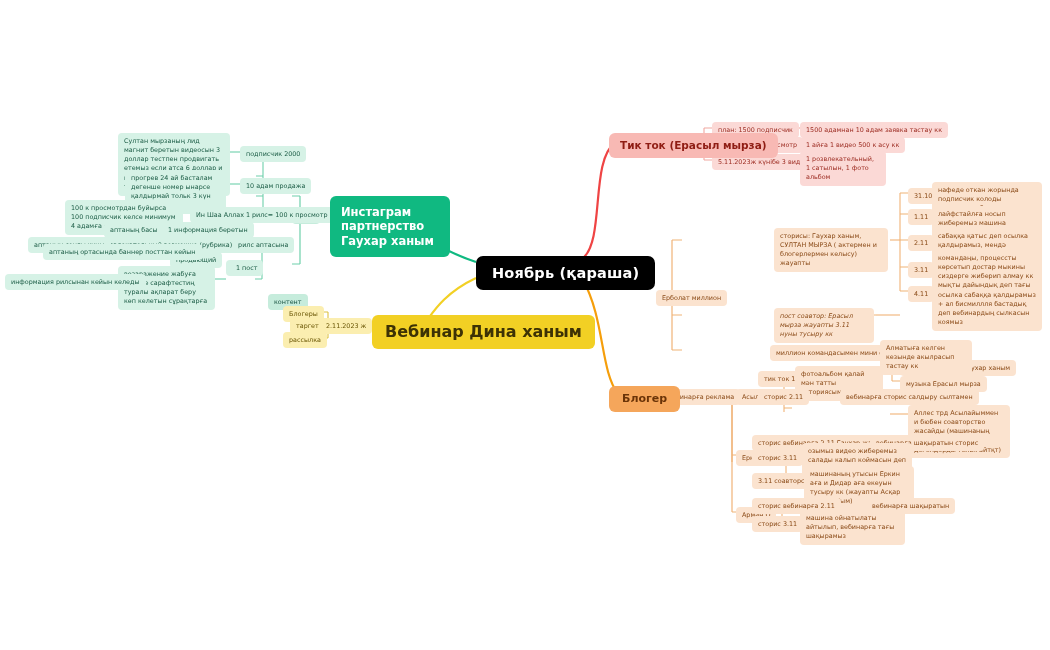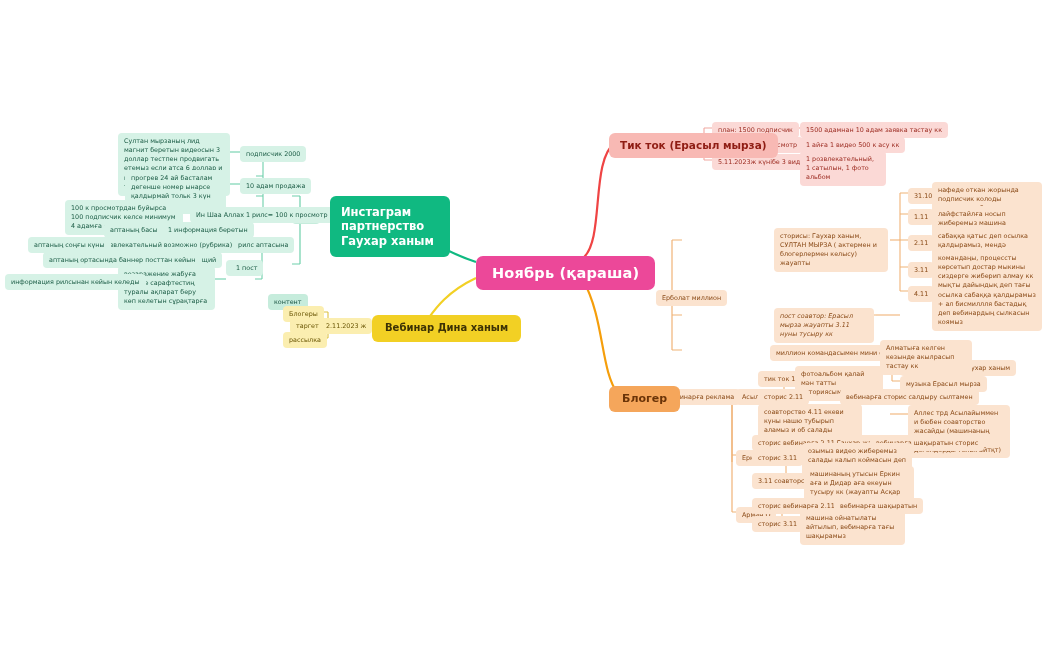--- a/index.html
+++ b/index.html
@@ -8,34 +8,34 @@
     font-family:"DejaVu Sans","Liberation Sans",sans-serif;
     color:#222;
   }
   #canvas{position:absolute;left:0;top:0;width:1050px;height:650px;}
   svg.links{position:absolute;left:0;top:0;width:1050px;height:650px;pointer-events:none;}
 
   .node{position:absolute;box-sizing:border-box;}
 
   
   .root{
-    background:#ec4899;color:#ffffff;border-radius:7px;
+    background:#000000;color:#ffffff;border-radius:7px;
     padding:9px 16px;font-size:14.5px;font-weight:600;letter-spacing:.2px;
     white-space:nowrap;z-index:6;
   }
 
   
   .l1{
     border-radius:6px;padding:6px 11px;font-size:10.5px;font-weight:700;
     z-index:5;line-height:1.25;
   }
   .l1.green{background:#10b981;color:#ffffff;font-size:11.5px;width:120px;
             padding:9px 11px;font-weight:700;}
   .l1.red{background:#f8b9b4;color:#8f1d14;}
-  .l1.yellow{background:#f2d024;color:#3d3205;font-size:10px;padding:7px 13px;}
+  .l1.yellow{background:#f2d024;color:#3d3205;font-size:16px;padding:7px 13px;}
   .l1.orange{background:#f5a65b;color:#6b3408;font-size:11px;padding:6px 13px;}
 
   
   .leaf{
     border-radius:4px;padding:3.5px 6px;font-size:6.4px;line-height:1.45;
     z-index:4;
   }
   .leaf.g{background:#d6f2e6;color:#1b5c45;}
   .leaf.gp{background:#c6ecdc;color:#185241;}
   .leaf.r{background:#fbd9d6;color:#9c2b21;}
@@ -156,21 +156,21 @@
 
   <div class="node leaf g nowrap" style="left:190px;top:207px;">Ин Шаа Аллах 1 рилс= 100 к просмотр</div>
   <div class="node leaf g" style="left:65px;top:200px;width:118px;">100 к просмотрдан буйырса 100 подписчик келсе минимум 4 адамға сату кк</div>
 
   <div class="node leaf g nowrap" style="left:226px;top:237px;">3 рилс аптасына</div>
   <div class="node leaf g nowrap" style="left:162px;top:222px;">1 информация беретын</div>
   <div class="node leaf g nowrap" style="left:104px;top:222px;">аптаның басы</div>
   <div class="node leaf g nowrap" style="left:96px;top:237px;">развлекательный возможно (рубрика)</div>
   <div class="node leaf g nowrap" style="left:28px;top:237px;">аптаның соңғы күны</div>
   <div class="node leaf g nowrap" style="left:170px;top:252px;">продающий</div>
-  <div class="node leaf g nowrap" style="left:43px;top:252px;">аптаның ортасында баннер посттан кейын</div>
+  <div class="node leaf g nowrap" style="left:43px;top:244px;">аптаның ортасында баннер посттан кейын</div>
 
   <div class="node leaf g nowrap" style="left:226px;top:260px;padding-left:10px;">1 пост</div>
   <div class="node leaf g" style="left:118px;top:266px;width:97px;">возаражение жабуға немесе сарафтестиң туралы ақпарат беру көп келетын сұрақтарға</div>
   <div class="node leaf g nowrap" style="left:5px;top:274px;">информация рилсынан кейын келеды</div>
 
   <div class="node l1 yellow" style="left:372px;top:315px;">Вебинар Дина ханым</div>
   <div class="node leaf y nowrap" style="left:320px;top:318px;">2.11.2023 ж</div>
   <div class="node leaf y nowrap" style="left:283px;top:306px;">Блогеры</div>
   <div class="node leaf y nowrap" style="left:290px;top:318px;">таргет</div>
   <div class="node leaf y nowrap" style="left:283px;top:332px;">рассылка</div>
@@ -180,36 +180,35 @@
 
   <div class="node leaf o nowrap" style="left:736px;top:389px;">Асылайым</div>
   <div class="node leaf o nowrap" style="left:758px;top:371px;">тик ток 1.11</div>
   <div class="node leaf o" style="left:795px;top:366px;width:88px;">фотоальбом қалай мән татты историясымен болысу</div>
   <div class="node leaf o nowrap" style="left:900px;top:360px;">тексте жауапты Гаухар ханым</div>
   <div class="node leaf o nowrap" style="left:900px;top:376px;">музыка Ерасыл мырза</div>
 
   <div class="node leaf o nowrap" style="left:758px;top:389px;">сторис 2.11</div>
   <div class="node leaf o nowrap" style="left:840px;top:389px;">вебинарға сторис салдыру сылтамен</div>
 
-  <div class="node leaf o" style="left:758px;top:404px;width:104px;">соавторство 4.11 екеви күны нашю тубырып аламыз и об салады</div>
   <div class="node leaf o" style="left:908px;top:405px;width:102px;">Аллес трд Асылайыммен и бюбен соавторство жасайды (машинаның утысын и Дубай дегендерды тольк айтқт)</div>
 
   <div class="node leaf o nowrap" style="left:736px;top:450px;">Еркин Н</div>
   <div class="node leaf o nowrap" style="left:752px;top:435px;">сторис вебинарға 2.11 Гаухар жазатты</div>
   <div class="node leaf o nowrap" style="left:870px;top:435px;">вебинарға шақыратын сторис</div>
 
   <div class="node leaf o nowrap" style="left:752px;top:450px;">сторис 3.11</div>
   <div class="node leaf o" style="left:802px;top:443px;width:110px;">озымыз видео жиберемыз салады калып коймасын деп чтобы худ есыне тусыру ушын</div>
 
   <div class="node leaf o nowrap" style="left:752px;top:473px;">3.11 соавторство</div>
   <div class="node leaf o" style="left:804px;top:466px;width:110px;">машинаның утысын Еркин аға и Дидар аға екеуын тусыру кк (жауапты Асқар мырза Шым)</div>
 
   <div class="node leaf o nowrap" style="left:736px;top:507px;">Арман О</div>
   <div class="node leaf o nowrap" style="left:752px;top:498px;">сторис вебинарға 2.11</div>
-  <div class="node leaf o nowrap" style="left:834px;top:498px;">вебинарға шақыратын</div>
+  <div class="node leaf o nowrap" style="left:866px;top:498px;">вебинарға шақыратын</div>
   <div class="node leaf o nowrap" style="left:752px;top:516px;">сторис 3.11</div>
   <div class="node leaf o" style="left:800px;top:510px;width:105px;">машина ойнатылаты айтылып, вебинарға тағы шақырамыз</div>
 
   <div class="node leaf o nowrap" style="left:656px;top:290px;">Ерболат миллион</div>
 
   <div class="node leaf o" style="left:774px;top:228px;width:114px;">сторисы: Гаухар ханым, СУЛТАН МЫРЗА ( актермен и блогерлермен келысу) жауапты</div>
 
   <div class="node leaf o nowrap" style="left:908px;top:188px;">31.10</div>
   <div class="node leaf o" style="left:932px;top:182px;width:110px;">нафеде откан жорында подписчик колоды мумкындык берды деп айтады, бизды белгылейды</div>
 

